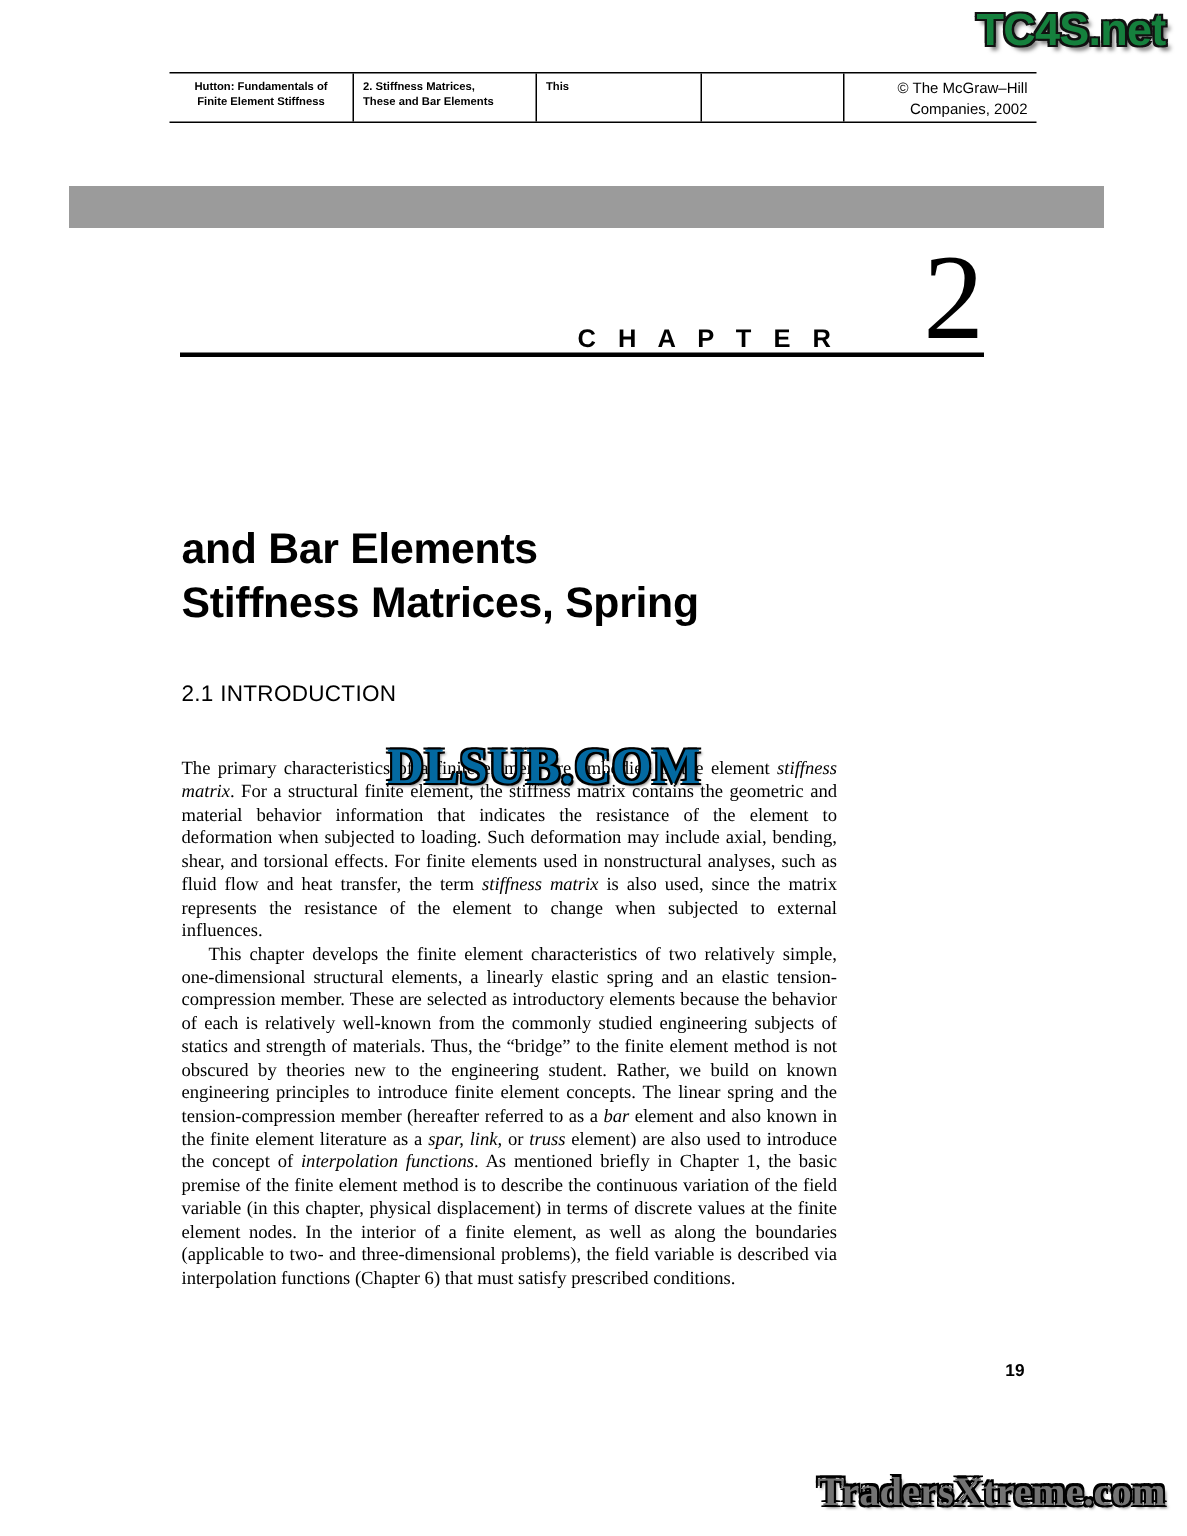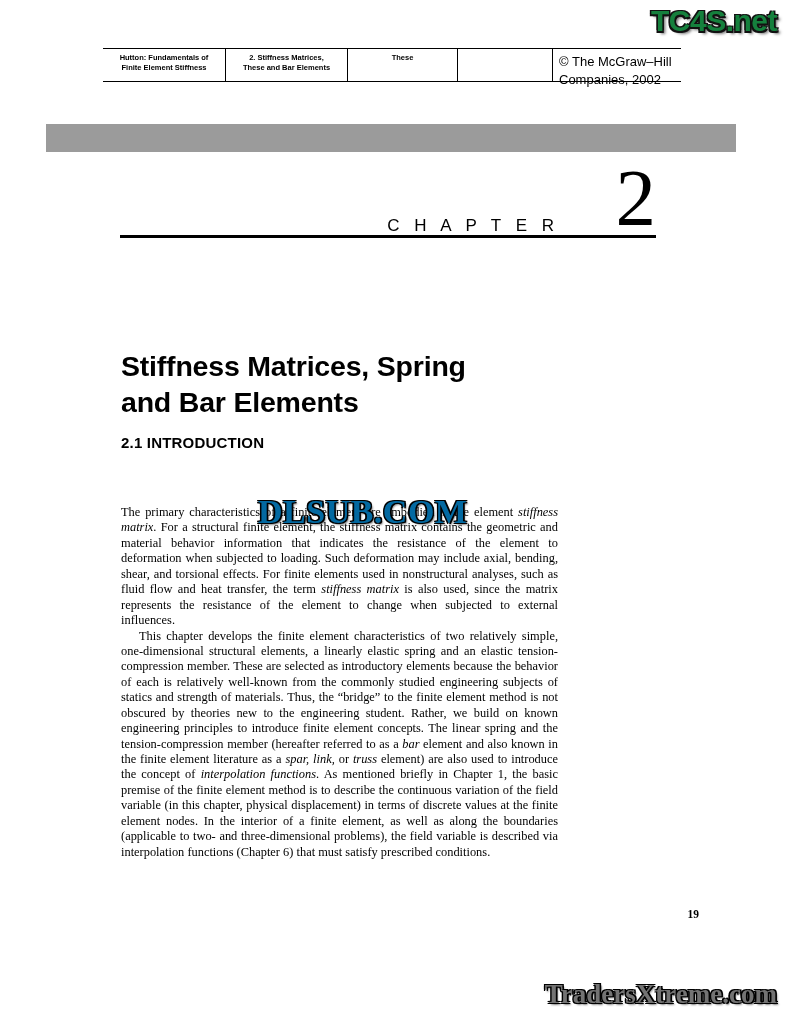--- a/index.html
+++ b/index.html
@@ -58,50 +58,49 @@
     text-shadow:
       -1.4px -1.4px 0 #000, 1.4px -1.4px 0 #000,
       -1.4px 1.4px 0 #000, 1.4px 1.4px 0 #000,
       2px 2px 2px rgba(0,0,0,.5);
     z-index: 40;
   }
 
   
   .header-band {
     position: absolute;
-    left: 103px;
+    left: 113px;
     top: 48px;
     width: 578px;
     border-top: 1.6px solid #000;
     border-bottom: 1.6px solid #000;
     height: 34px;
     box-sizing: border-box;
     display: flex;
     font-family: "Liberation Sans", sans-serif;
   }
   .header-cell {
     box-sizing: border-box;
     font-size: 7.5px;
     font-weight: bold;
     line-height: 1.35;
     padding: 4px 6px 0 6px;
     display: flex;
     flex-direction: column;
     justify-content: flex-start;
-    text-align: center;
   }
   .hc-1 { width: 123px; text-align: center; border-right: 1.2px solid #000; }
   .hc-2 { width: 122px; border-right: 1.2px solid #000; }
   .hc-3 { width: 110px; border-right: 1.2px solid #000; }
   .hc-4 { width: 95px;  border-right: 1.2px solid #000; }
   .hc-5 {
     flex: 1;
-    text-align: left;
+    text-align: right;
     font-weight: normal;
-    font-size: 13px;
+    font-size: 10px;
   }
 
   
   .gray-band {
     position: absolute;
     left: 46px;
     top: 124px;
     width: 690px;
     height: 28px;
     background: #9b9b9b;
@@ -114,21 +113,21 @@
     top: 235px;
     width: 536px;
     height: 2.5px;
     background: #000;
   }
   .chapter-word {
     position: absolute;
     right: 232px;
     top: 216px;
     font-family: "Liberation Sans", sans-serif;
-    font-weight: normal;
+    font-weight: bold;
     font-size: 17px;
     letter-spacing: 5px;
   }
   .chapter-num {
     position: absolute;
     right: 135px;
     top: 158px;
     font-family: "Liberation Serif", serif;
     font-size: 81px;
     line-height: 1;
@@ -145,23 +144,23 @@
     font-weight: bold;
     font-size: 28.5px;
     line-height: 1.28;
     letter-spacing: -0.2px;
   }
 
   
   .section-head {
     position: absolute;
     left: 121px;
-    top: 434px;
-    font-family: "Liberation Sans", sans-serif;
-    font-weight: bold;
+    top: 454px;
+    font-family: "Liberation Sans", sans-serif;
+    font-weight: normal;
     font-size: 15px;
     letter-spacing: 0.2px;
   }
 
   
   .body-copy {
     position: absolute;
     left: 121px;
     top: 505px;
     width: 437px;
@@ -175,60 +174,60 @@
     margin: 0;
   }
   .body-copy p + p {
     text-indent: 18px;
   }
   .it { font-style: italic; }
 
   
   .folio {
     position: absolute;
-    right: 92px;
+    right: 108px;
     top: 908px;
-    font-family: Liberation Serif, serif;
+    font-family: Liberation Sans, sans-serif;
     font-weight: bold;
     font-size: 11.5px;
   }
 </style>
 </head>
 <body>
 
 <div class="header-band">
   <div class="header-cell hc-1">
     <span>Hutton: Fundamentals of</span>
     <span>Finite Element Stiffness</span>
   </div>
   <div class="header-cell hc-2">
     <span>2. Stiffness Matrices,</span>
     <span>These and Bar Elements</span>
   </div>
   <div class="header-cell hc-3">
-    <span>These</span>
+    <span>This</span>
   </div>
   <div class="header-cell hc-4">
     <span></span>
   </div>
   <div class="header-cell hc-5">
     <span>© The McGraw–Hill</span>
     <span>Companies, 2002</span>
   </div>
 </div>
 
 <div class="gray-band"></div>
 
 <div class="chapter-num">2</div>
 <div class="chapter-word">C H A P T E R</div>
 <div class="chapter-rule"></div>
 
 <div class="doc-title">
+  <div>and Bar Elements</div>
   <div>Stiffness Matrices, Spring</div>
-  <div>and Bar Elements</div>
 </div>
 
 <div class="section-head">2.1 INTRODUCTION</div>
 
 <div class="body-copy">
   <p><span>The primary characteristics of a finite element are embodied in the element </span><span class="it">stiffness matrix</span><span>. For a structural finite element, the stiffness matrix contains the geometric and material behavior information that indicates the resistance of the element to deformation when subjected to loading. Such deformation may include axial, bending, shear, and torsional effects. For finite elements used in nonstructural analyses, such as fluid flow and heat transfer, the term </span><span class="it">stiffness matrix</span><span> is also used, since the matrix represents the resistance of the element to change when subjected to external influences.</span></p>
   <p><span>This chapter develops the finite element characteristics of two relatively simple, one-dimensional structural elements, a linearly elastic spring and an elastic tension-compression member. These are selected as introductory elements because the behavior of each is relatively well-known from the commonly studied engineering subjects of statics and strength of materials. Thus, the “bridge” to the finite element method is not obscured by theories new to the engineering student. Rather, we build on known engineering principles to introduce finite element concepts. The linear spring and the tension-compression member (hereafter referred to as a </span><span class="it">bar</span><span> element and also known in the finite element literature as a </span><span class="it">spar, link,</span><span> or </span><span class="it">truss</span><span> element) are also used to introduce the concept of </span><span class="it">interpolation functions</span><span>. As mentioned briefly in Chapter 1, the basic premise of the finite element method is to describe the continuous variation of the field variable (in this chapter, physical displacement) in terms of discrete values at the finite element nodes. In the interior of a finite element, as well as along the boundaries (applicable to two- and three-dimensional problems), the field variable is described via interpolation functions (Chapter 6) that must satisfy prescribed conditions.</span></p>
 </div>
 
 <div class="folio">19</div>

